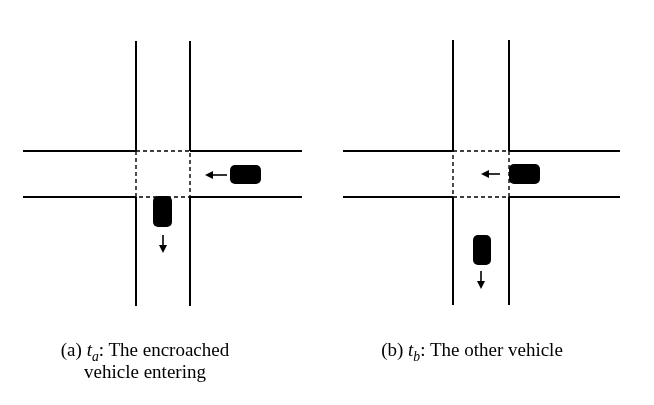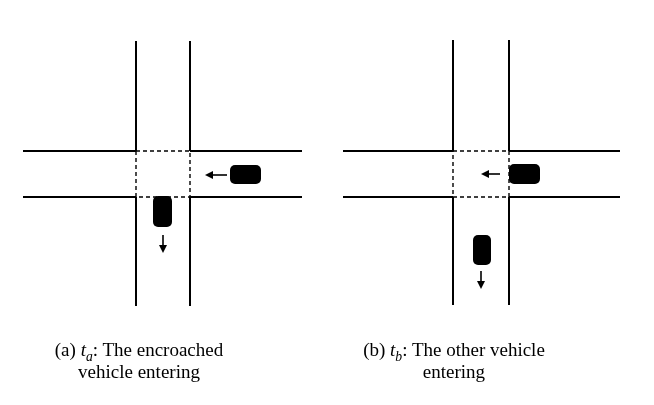--- a/index.html
+++ b/index.html
@@ -24,22 +24,22 @@
   .arrow-head{fill:var(--ink);stroke:none;}
   .caption{
     position:absolute;
     top:339px;
     width:230px;
     text-align:center;
     font-size:19px;
     line-height:22px;
     color:var(--ink);
   }
-  .caption-a{left:24px;}
-  .caption-b{left:339px;}
+  .caption-a{left:30px;}
+  .caption-b{left:357px;}
   .cap-line{display:block;white-space:pre;}
   .mvar{font-style:italic;}
   sub{font-style:italic;font-size:0.72em;line-height:0;}
 </style>
 </head>
 <body>
 
 <figure class="stage">
 
   <svg class="diagram-svg" width="654" height="330" viewBox="0 0 654 330">
@@ -91,16 +91,15 @@
     </g>
   </svg>
 
   <figcaption class="caption caption-a">
     <span class="cap-line"><span>(a) </span><span class="mvar">t</span><sub>a</sub><span>: The encroached</span></span>
     <span class="cap-line">vehicle entering</span>
   </figcaption>
 
   <figcaption class="caption caption-b">
     <span class="cap-line"><span>(b) </span><span class="mvar">t</span><sub>b</sub><span>: The other vehicle</span></span>
-    <span class="cap-line">entering</span>
   </figcaption>
 
 </figure>
 
 </body></html>

